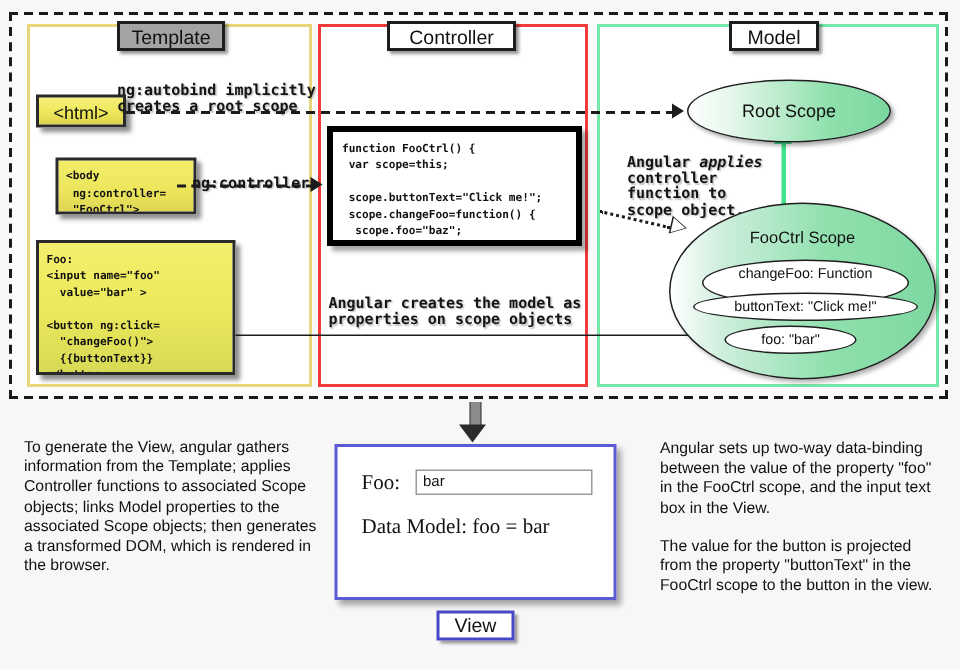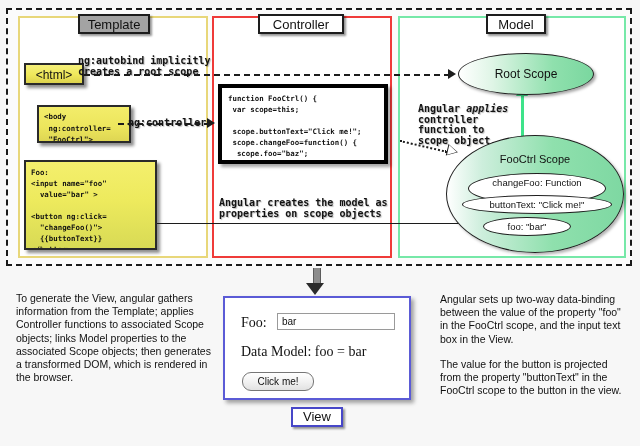--- a/index.html
+++ b/index.html
@@ -306,21 +306,20 @@
   <div class="oval-inner inner-button">buttonText: "Click me!"</div>
   <div class="oval-inner inner-foo">foo: "bar"</div>
 
   <div class="view-stem"></div>
   <div class="view-head"></div>
 
   <div class="view-box">
     <div class="view-row view-foo-label">Foo:</div>
     <input class="view-input" value="bar" style="">
     <div class="view-model">Data Model: foo = bar</div>
-    <div class="view-button">Click me!</div>
   </div>
   <div class="chip-view">View</div>
 
   <div class="para para-left">To generate the View, angular gathers information from the Template; applies Controller functions to associated Scope objects; links Model properties to the associated Scope objects; then generates a transformed DOM, which is rendered in the browser.</div>
   <div class="para para-right">
     <p>Angular sets up two-way data-binding between the value of the property "foo" in the FooCtrl scope, and the input text box in the View.</p>
     <p>The value for the button is projected from the property "buttonText" in the FooCtrl scope to the button in the view.</p>
   </div>
 
 </div>

